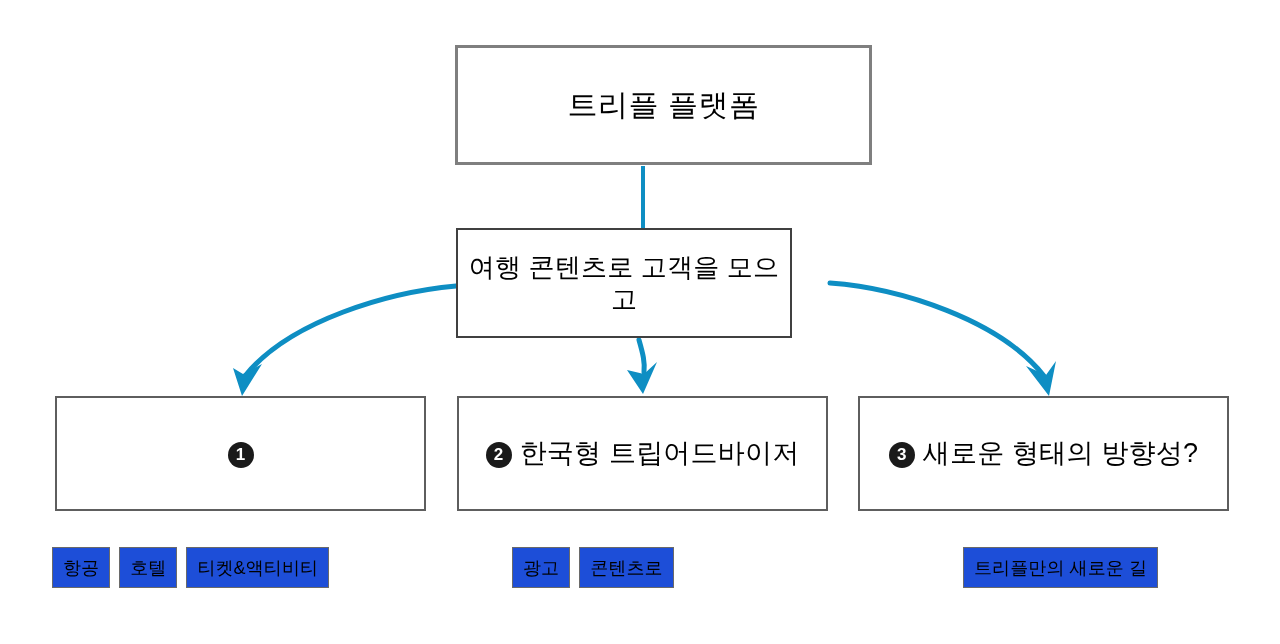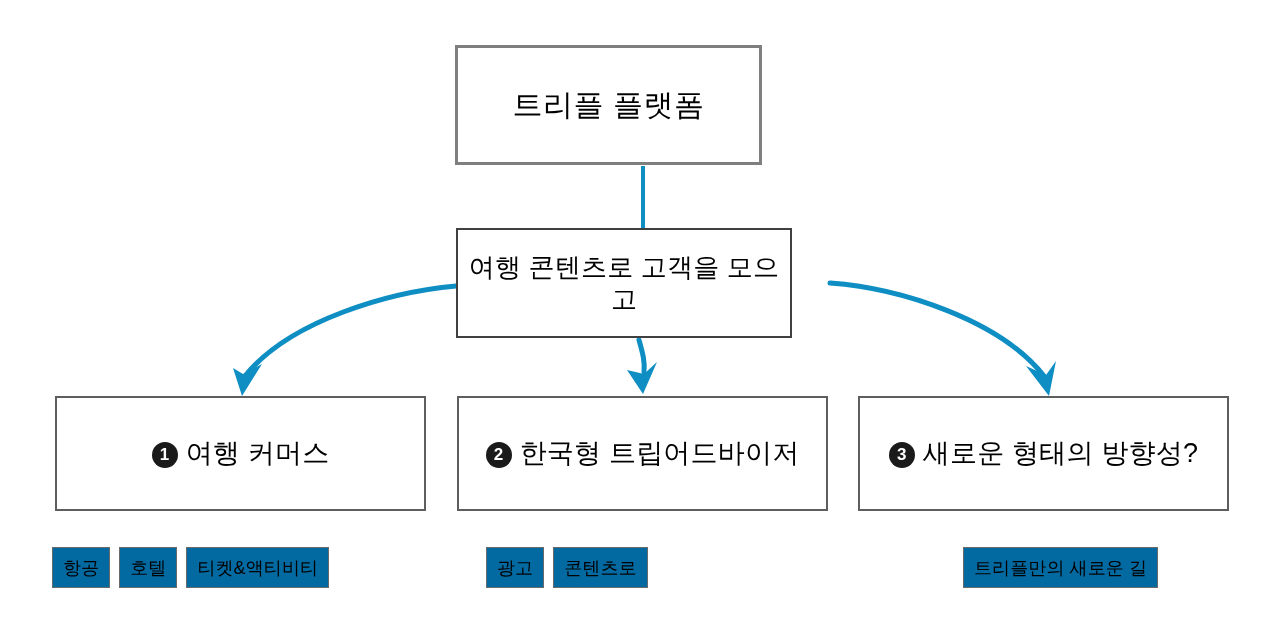--- a/index.html
+++ b/index.html
@@ -33,21 +33,21 @@
     background: #ffffff;
     display: flex;
     align-items: center;
     justify-content: center;
     text-align: center;
     line-height: 1.25;
   }
   .node-root {
     left: 455px;
     top: 45px;
-    width: 307px;
+    width: 417px;
     height: 120px;
     border: 3px solid #7f7f7f;
     font-size: 30px;
     letter-spacing: 0.5px;
   }
   .node-mid {
     left: 456px;
     top: 228px;
     width: 336px;
     height: 110px;
@@ -91,27 +91,27 @@
   }
 
   .tag-row {
     position: absolute;
     display: flex;
     align-items: flex-start;
     gap: 9px;
     top: 547px;
   }
   .tag-row-1 { left: 52px; }
-  .tag-row-2 { left: 486px; border-radius: 8px; }
+  .tag-row-2 { left: 512px; border-radius: 8px; }
   .tag-row-3 { left: 963px; }
 
   .tag {
     box-sizing: border-box;
     border: 1.5px solid #6a6a6a;
-    background: #0369a1;
+    background: #1d4ed8;
     height: 41px;
     padding: 4px 10px;
     display: flex;
     align-items: center;
     justify-content: center;
     font-size: 18px;
     white-space: nowrap;
     letter-spacing: 0.1px;
   }
 </style>
@@ -138,21 +138,20 @@
     <span>트리플 플랫폼</span>
   </div>
 
   <div class="node node-mid">
     <span>여행 콘텐츠로 고객을 모으고</span>
   </div>
 
   <div class="node node-leaf node-leaf-1">
     <span class="leaf-label">
       <span class="num-badge">1</span>
-      <span>여행 커머스</span>
     </span>
   </div>
 
   <div class="node node-leaf node-leaf-2">
     <span class="leaf-label">
       <span class="num-badge">2</span>
       <span>한국형 트립어드바이저</span>
     </span>
   </div>
 

